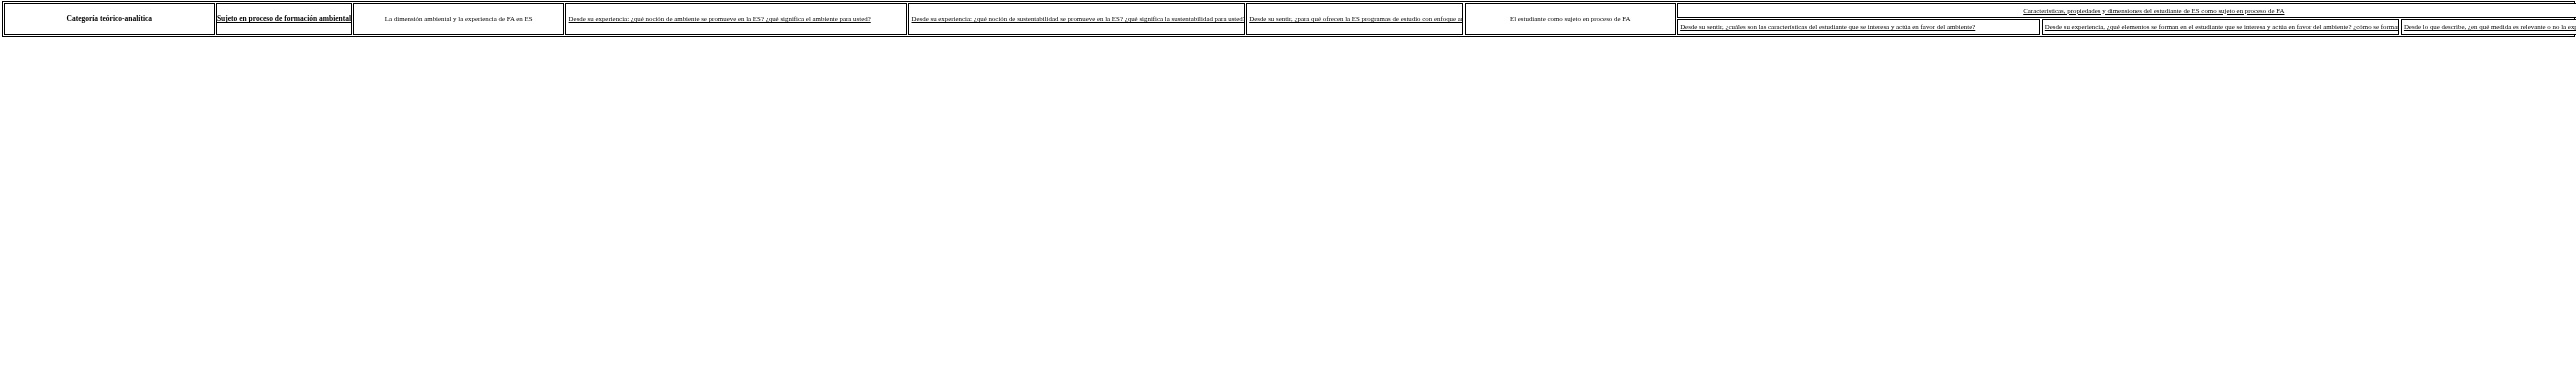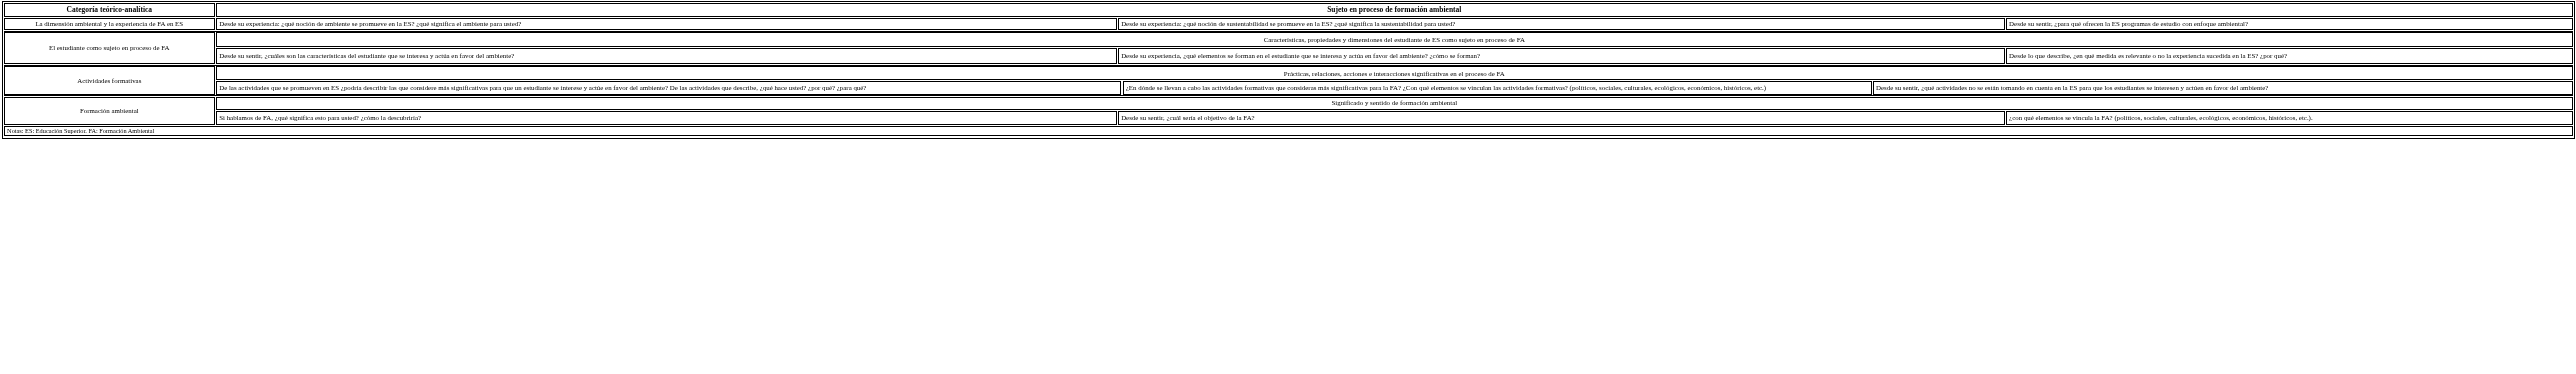--- a/index.html
+++ b/index.html
@@ -17,42 +17,41 @@
   }
   .tbl {
     position: absolute;
     left: 1.7px;
     top: 1.1px;
     width: 2569px;
     border: 0.6px solid #000;
     background: #fff;
     padding: 1.1px;
     display: flex;
-    flex-direction: column;
     gap: 1.1px;
     box-sizing: content-box;
   }
   .trow { display: flex; gap: 1.1px; }
   .cell {
     border: 0.6px solid #000;
     background: #fff;
     display: flex;
     align-items: center;
     box-sizing: border-box;
     white-space: nowrap;
     overflow: hidden;
     font-size: 6.9px;
     line-height: 1.1;
   }
   .left-col {
     flex: 0 0 211px;
     justify-content: center;
     text-align: center;
   }
-  .main-col { flex: 1 1 auto; display: flex; flex-direction: column; gap: 1.1px; min-width: 0; }
+  .main-col { flex: 1 1 auto; display: flex; flex-direction: column; gap: 1.1px; min-width: 0; text-decoration: underline; }
   .hdr { font-weight: bold; font-size: 7.5px; justify-content: center; text-align: center; }
   .row-h1 { min-height: 13.8px; }
   .row-h2 { min-height: 15px; }
   .row-r3 { min-height: 12px; }
   .row-sub1 { min-height: 14.4px; }
   .row-q1 { min-height: 16.7px; }
   .row-sub2 { min-height: 13.8px; }
   .row-q2 { min-height: 13.2px; }
   .row-sub3 { min-height: 13.2px; }
   .row-q3 { min-height: 14.4px; }

